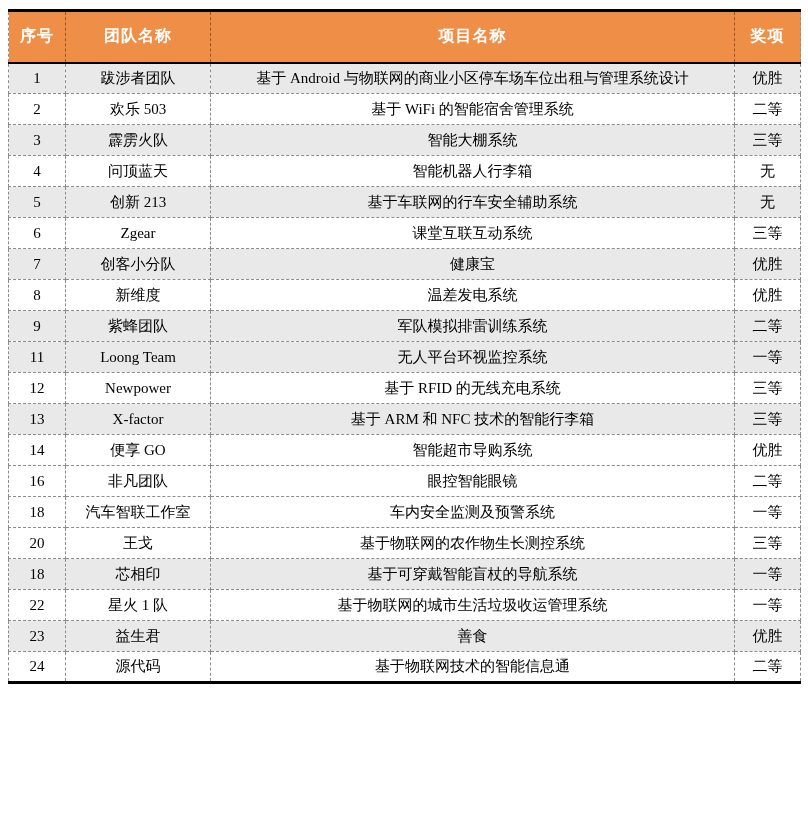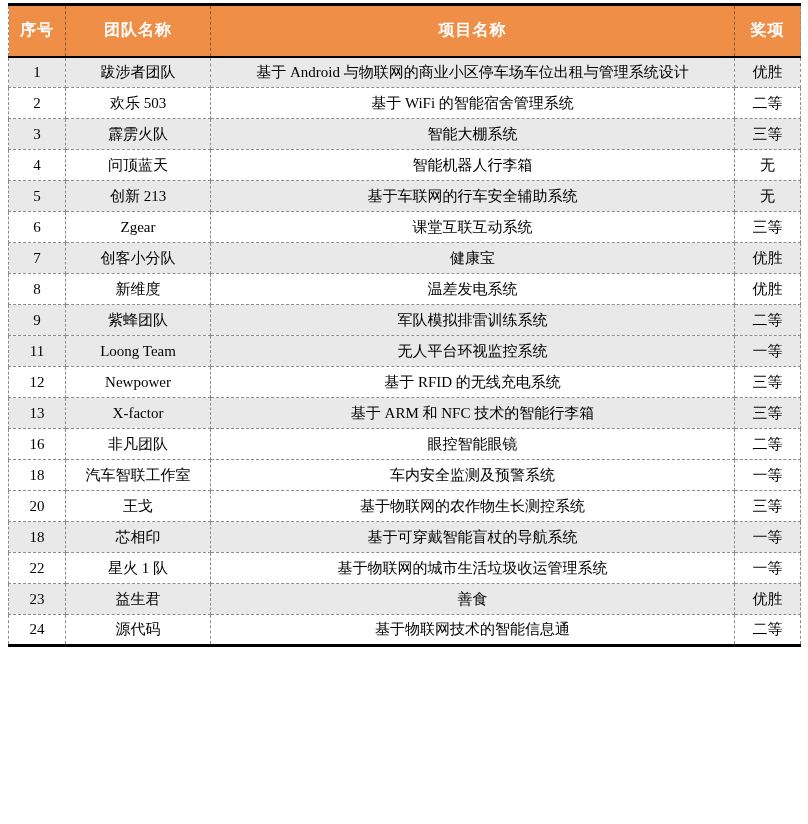--- a/index.html
+++ b/index.html
@@ -13,21 +13,21 @@
     width:808px; height:824px;
     background:#ffffff;
     font-family:"Liberation Serif","DejaVu Serif",serif;
     color:#000;
     overflow:hidden;
   }
   .page{
     position:absolute; left:0; top:0; width:808px; height:824px;
   }
   table.awards{
-    position:absolute; left:8px; top:3px;
+    position:absolute; left:8px; top:9px;
     width:792px;
     border-collapse:collapse;
     table-layout:fixed;
     border-left:1px dashed var(--border-dashed);
     border-right:1px dashed var(--border-dashed);
     border-bottom:3px solid var(--border-dark);
   }
   col.c-index{ width:57px; }
   col.c-team{ width:145px; }
   col.c-project{ width:524px; }
@@ -147,20 +147,26 @@
           <td>基于 RFID 的无线充电系统</td>
           <td>三等</td>
         </tr>
         <tr class="stripe">
           <td>13</td>
           <td>X-factor</td>
           <td>基于 ARM 和 NFC 技术的智能行李箱</td>
           <td>三等</td>
         </tr>
         <tr>
+          <td>14</td>
+          <td>便享 GO</td>
+          <td>智能超市导购系统</td>
+          <td>优胜</td>
+        </tr>
+        <tr>
           <td>16</td>
           <td>非凡团队</td>
           <td>眼控智能眼镜</td>
           <td>二等</td>
         </tr>
         <tr>
           <td>18</td>
           <td>汽车智联工作室</td>
           <td>车内安全监测及预警系统</td>
           <td>一等</td>

